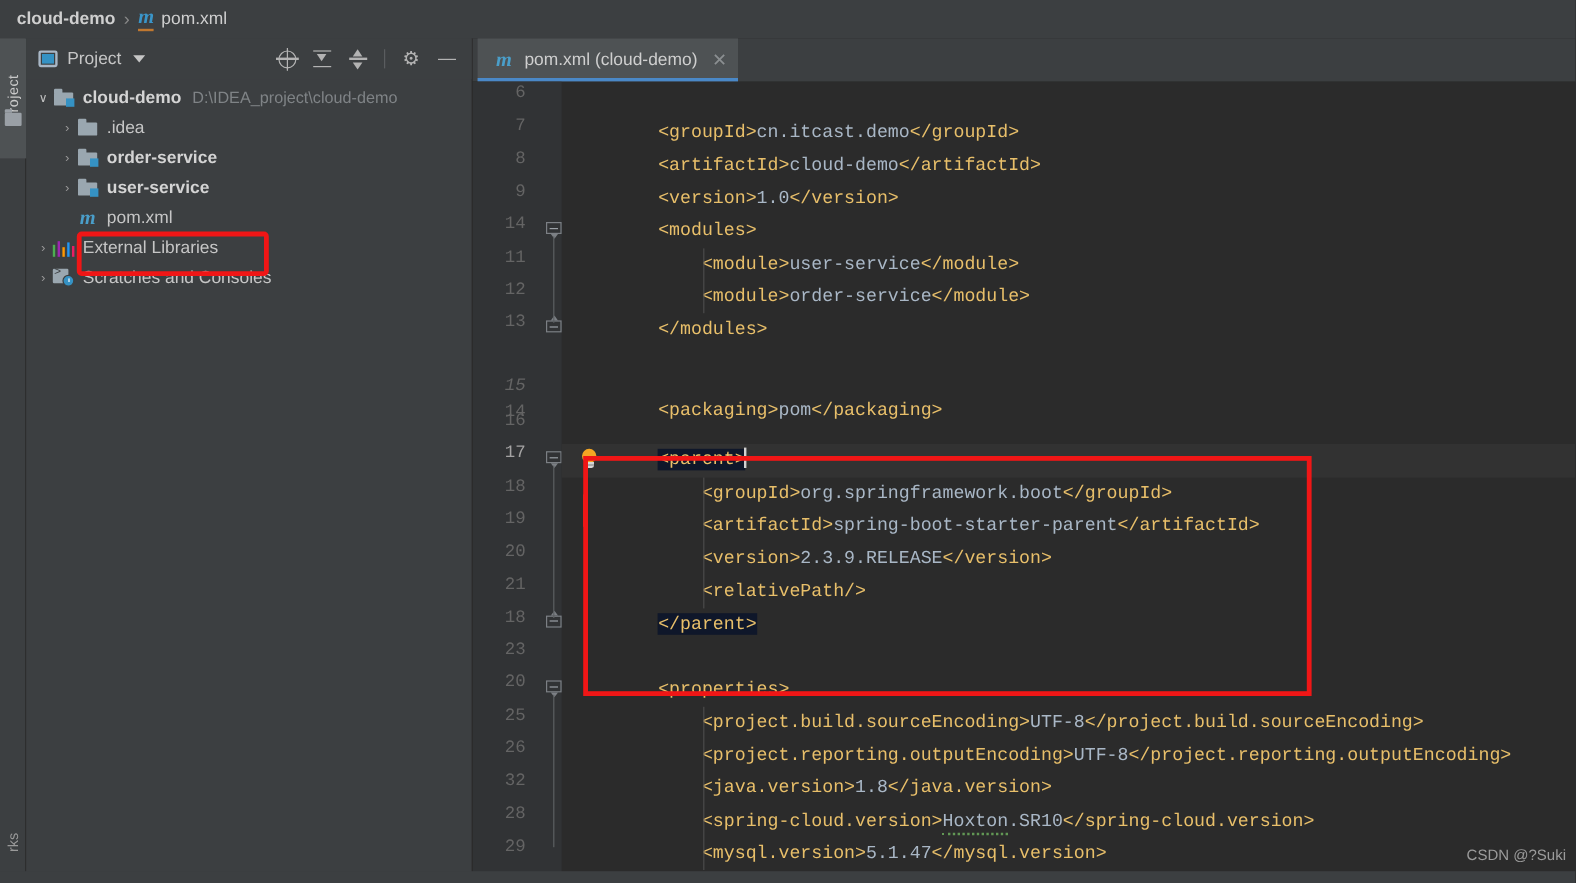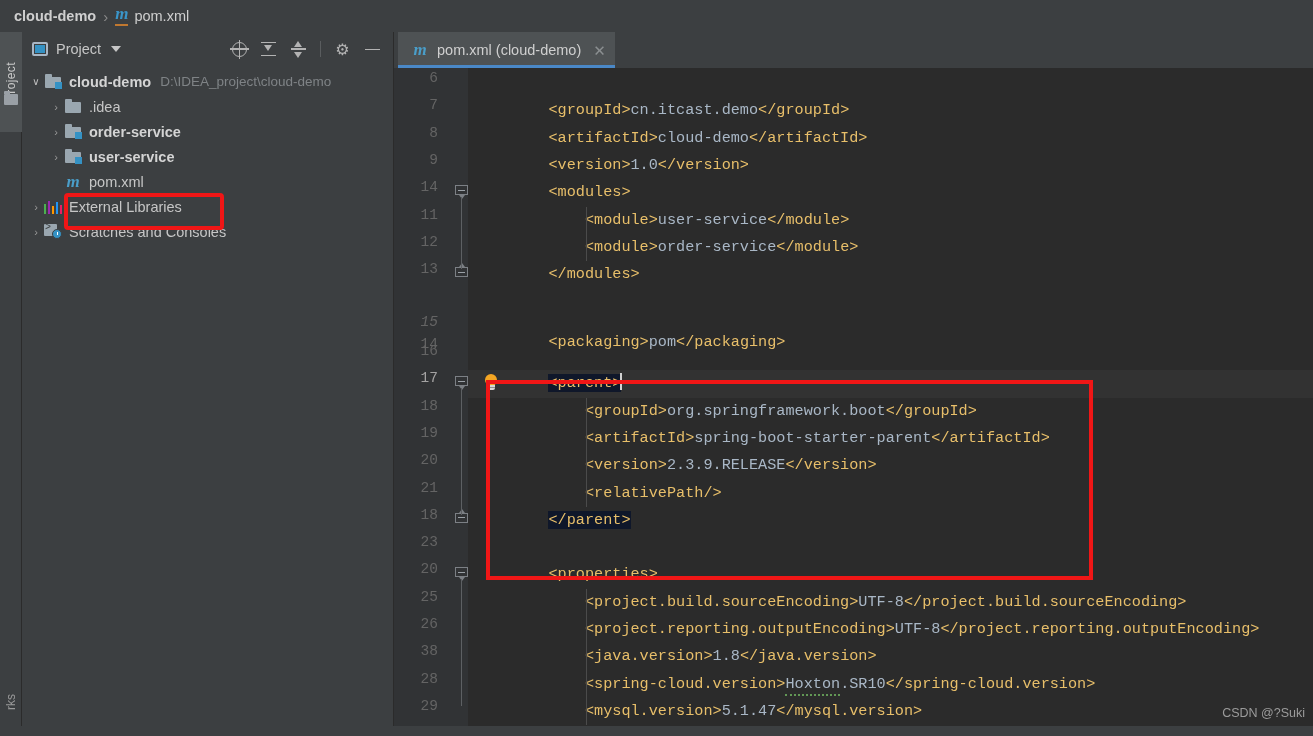--- a/index.html
+++ b/index.html
@@ -399,21 +399,21 @@
             <span class="tip"></span>
           </div>
           <div class="gline" style="top: 466.1px;">23</div>
           <div class="gline" style="top: 493.4px;">20</div>
           <div class="foldmark open" style="top: 499.4px;">
             <span class="box"></span>
             <span class="tip"></span>
           </div>
           <div class="gline" style="top: 520.7px;">25</div>
           <div class="gline" style="top: 548px;">26</div>
-          <div class="gline" style="top: 575.3px;">38</div>
+          <div class="gline" style="top: 575.3px;">32</div>
           <div class="gline" style="top: 602.6px;">28</div>
           <div class="gline" style="top: 629.9px;">29</div>
           <div class="foldline" style="top: 129.2px; height: 71.9px;"></div>
           <div class="foldline" style="top: 320.3px; height: 126.5px;"></div>
           <div class="foldline" style="top: 511.4px; height: 126.5px;"></div>
         </div>
       <div class="code" id="code">
           <div class="cline" style="top: 2px; padding-left: 44px;"><span style="white-space:pre"></span></div>
           <div class="cline" style="top: 56.6px; padding-left: 44px;"><span style="white-space:pre">    </span><span class="tag">&lt;artifactId&gt;</span><span class="val">cloud-demo</span><span class="tag">&lt;/artifactId&gt;</span></div>
           <div class="cline" style="top: 29.3px; padding-left: 44px;"><span style="white-space:pre">    </span><span class="tag">&lt;groupId&gt;</span><span class="val">cn.itcast.demo</span><span class="tag">&lt;/groupId&gt;</span></div>

